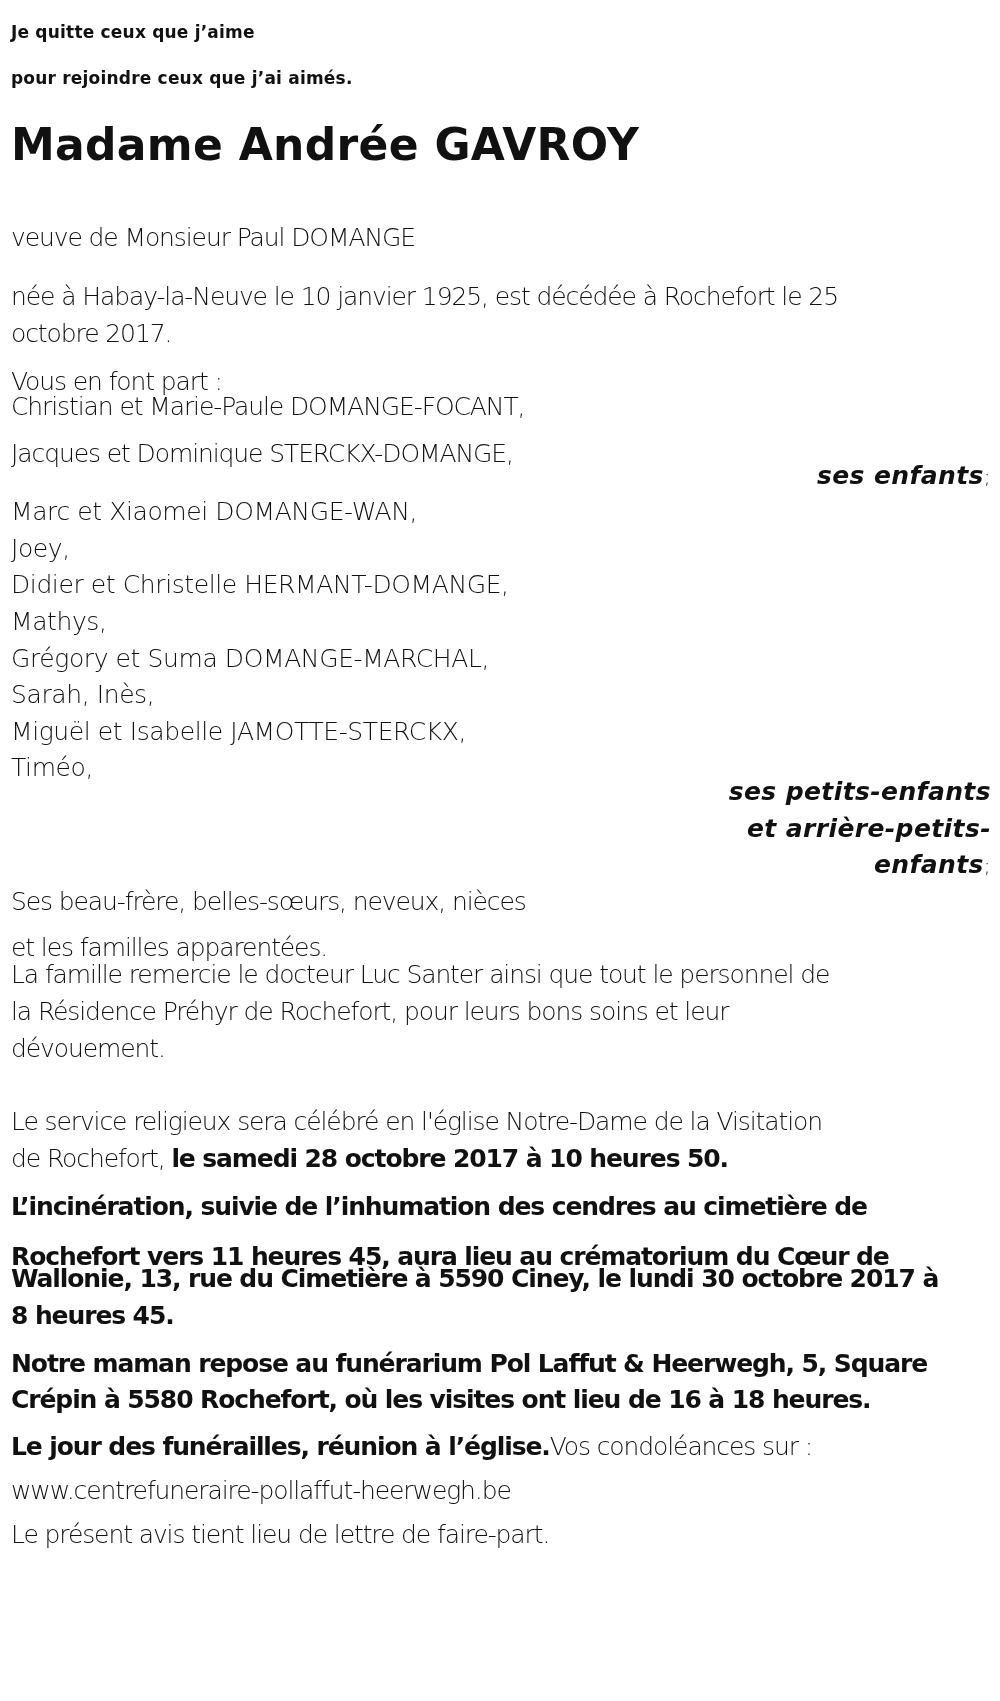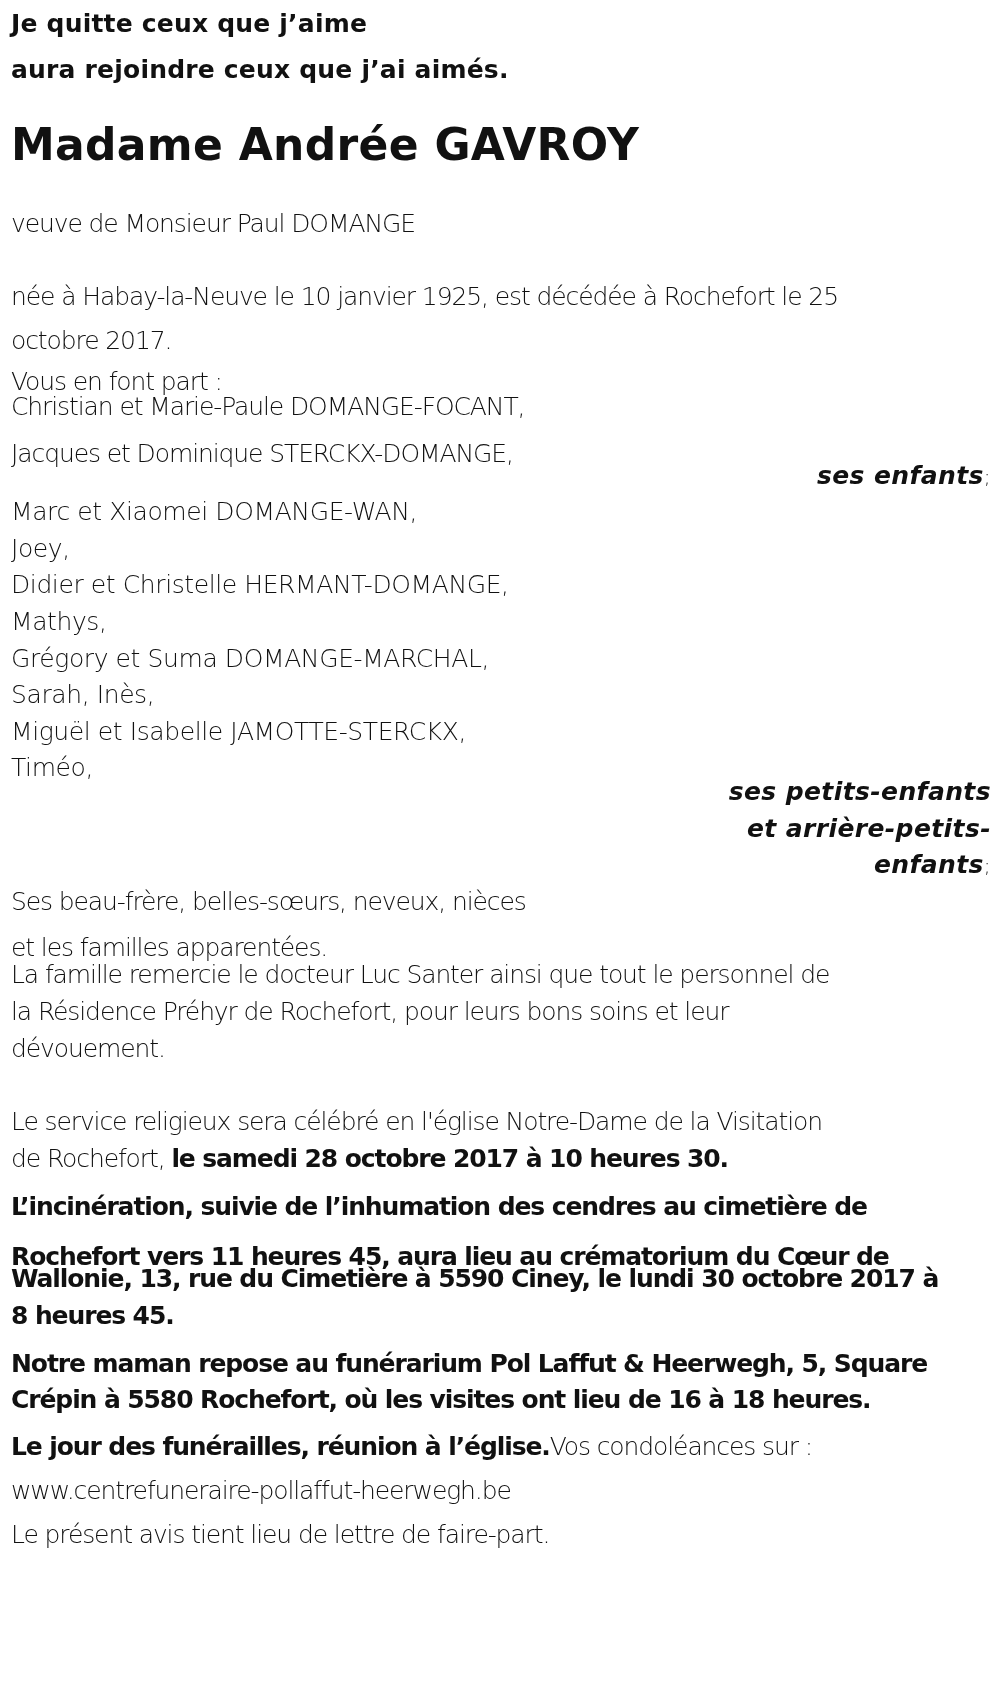--- a/index.html
+++ b/index.html
@@ -5,41 +5,41 @@
   html, body { margin: 0; padding: 0; background: #ffffff; }
   body {
     width: 1000px; height: 1701px; overflow: hidden;
     font-family: "DejaVu Sans", sans-serif;
     color: #111111;
     position: relative;
   }
   .doc { position: absolute; left: 11px; top: 0; width: 980px; }
   .line { position: absolute; left: 0; white-space: nowrap; font-size: 25px; line-height: 34px; letter-spacing: -0.4px; font-weight: 300; }
   .b { font-weight: bold; }
-  .epi { font-size: 25px; font-weight: bold; letter-spacing: 0.2px; }
+  .epi { font-size: 17px; font-weight: bold; letter-spacing: 0.2px; margin-top: 8px; }
   .title { font-size: 44px; font-weight: bold; line-height: 48px; letter-spacing: 0.3px; }
   .right { left: auto; right: 0; text-align: center; }
   .role { font-style: italic; font-weight: bold; letter-spacing: 0.4px; }
   .semi { font-style: normal; font-weight: 300; font-size: 20px; }
   .cond { letter-spacing: -1.1px; }
 </style>
 </head>
 <body>
 
 <div class="doc">
 
   <div class="line epi" style="top:7px">Je quitte ceux que j’aime</div>
-  <div class="line epi" style="top:53px">aura rejoindre ceux que j’ai aimés.</div>
+  <div class="line epi" style="top:53px">pour rejoindre ceux que j’ai aimés.</div>
 
   <div class="line title" style="top:121px">Madame Andrée GAVROY</div>
 
-  <div class="line cond" style="top:207px">veuve de Monsieur Paul DOMANGE</div>
+  <div class="line cond" style="top:221px">veuve de Monsieur Paul DOMANGE</div>
 
   <div class="line cond" style="top:280px">née à Habay-la-Neuve le 10 janvier 1925, est décédée à Rochefort le 25</div>
-  <div class="line cond" style="top:324px">octobre 2017.</div>
+  <div class="line cond" style="top:317px">octobre 2017.</div>
 
   <div class="line cond" style="top:365px">Vous en font part :</div>
   <div class="line cond" style="top:390px">Christian et Marie-Paule DOMANGE-FOCANT,</div>
   <div class="line cond" style="top:437px">Jacques et Dominique STERCKX-DOMANGE,</div>
 
   <div class="line right role" style="top:459px"><span>ses enfants</span><span class="semi">;</span></div>
 
   <div class="line" style="top:495px">Marc et Xiaomei DOMANGE-WAN,</div>
   <div class="line" style="top:532px">Joey,</div>
   <div class="line" style="top:568px">Didier et Christelle HERMANT-DOMANGE,</div>
@@ -53,21 +53,21 @@
   <div class="line right role" style="top:812px">et arrière-petits-</div>
   <div class="line right role" style="top:848px"><span>enfants</span><span class="semi">;</span></div>
 
   <div class="line cond" style="top:885px">Ses beau-frère, belles-sœurs, neveux, nièces</div>
   <div class="line cond" style="top:931px">et les familles apparentées.</div>
   <div class="line cond" style="top:958px">La famille remercie le docteur Luc Santer ainsi que tout le personnel de</div>
   <div class="line cond" style="top:995px">la Résidence Préhyr de Rochefort, pour leurs bons soins et leur</div>
   <div class="line cond" style="top:1032px">dévouement.</div>
 
   <div class="line cond" style="top:1105px">Le service religieux sera célébré en l'église Notre-Dame de la Visitation</div>
-  <div class="line cond" style="top:1142px"><span>de Rochefort, </span><span class="b">le samedi 28 octobre 2017 à 10 heures 30.</span></div>
+  <div class="line cond" style="top:1142px"><span>de Rochefort, </span><span class="b">le samedi 28 octobre 2017 à 10 heures 50.</span></div>
 
   <div class="line b cond" style="top:1190px">L’incinération, suivie de l’inhumation des cendres au cimetière de</div>
   <div class="line b cond" style="top:1240px">Rochefort vers 11 heures 45, aura lieu au crématorium du Cœur de</div>
   <div class="line b cond" style="top:1262px">Wallonie, 13, rue du Cimetière à 5590 Ciney, le lundi 30 octobre 2017 à</div>
   <div class="line b cond" style="top:1299px">8 heures 45.</div>
 
   <div class="line b cond" style="top:1347px">Notre maman repose au funérarium Pol Laffut &amp; Heerwegh, 5, Square</div>
   <div class="line b cond" style="top:1383px">Crépin à 5580 Rochefort, où les visites ont lieu de 16 à 18 heures.</div>
 
   <div class="line cond" style="top:1430px"><span class="b">Le jour des funérailles, réunion à l’église.</span><span>Vos condoléances sur :</span></div>

